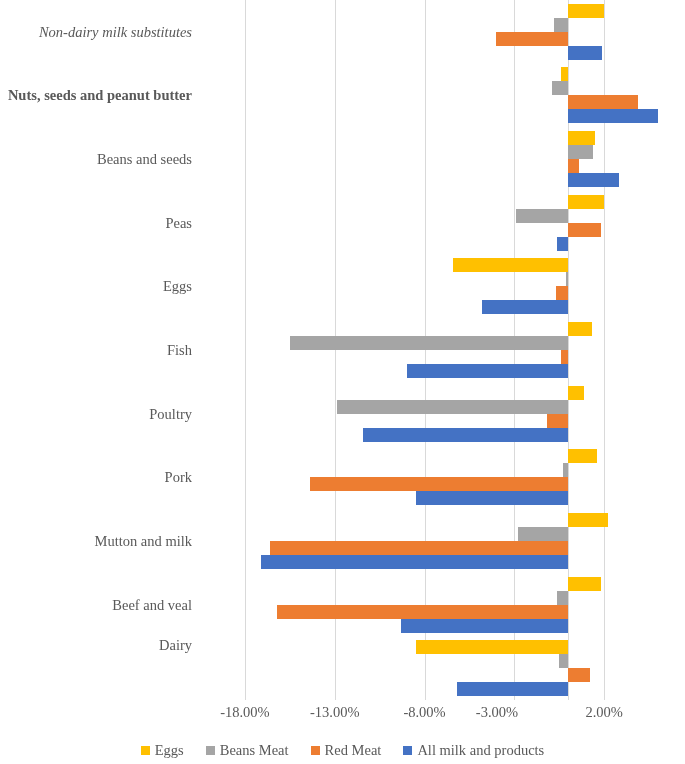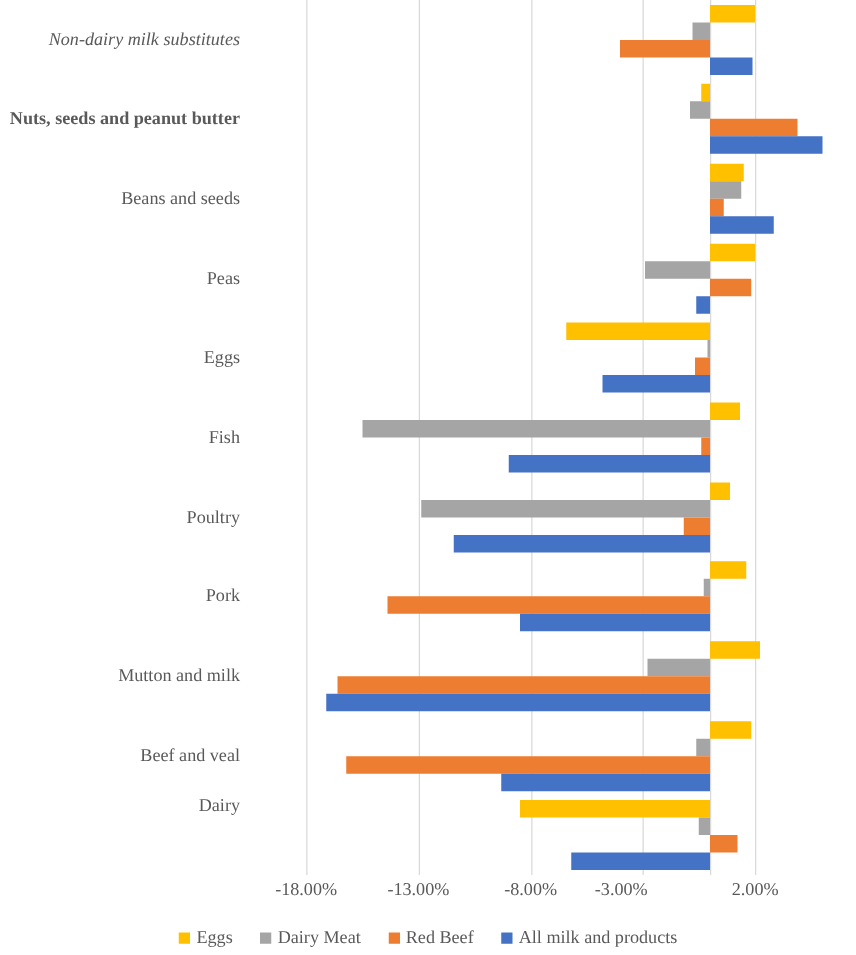--- a/index.html
+++ b/index.html
@@ -190,25 +190,25 @@
       <div class="axis-tick" style="left: 404.167px;">2.00%</div>
     </div>
 
   <div class="legend">
       <div class="legend-item">
         <span class="legend-swatch" style="background: rgb(255, 192, 0);"></span>
         <span class="legend-label">Eggs</span>
       </div>
       <div class="legend-item">
         <span class="legend-swatch" style="background: rgb(165, 165, 165);"></span>
-        <span class="legend-label">Dairy Meat</span>
+        <span class="legend-label">Beans Meat</span>
       </div>
       <div class="legend-item">
         <span class="legend-swatch" style="background: rgb(237, 125, 49);"></span>
-        <span class="legend-label">Red Beef</span>
+        <span class="legend-label">Red Meat</span>
       </div>
       <div class="legend-item">
         <span class="legend-swatch" style="background: rgb(68, 114, 196);"></span>
         <span class="legend-label">All milk and products</span>
       </div>
     </div>
 
 </div>
 
 </body></html>

